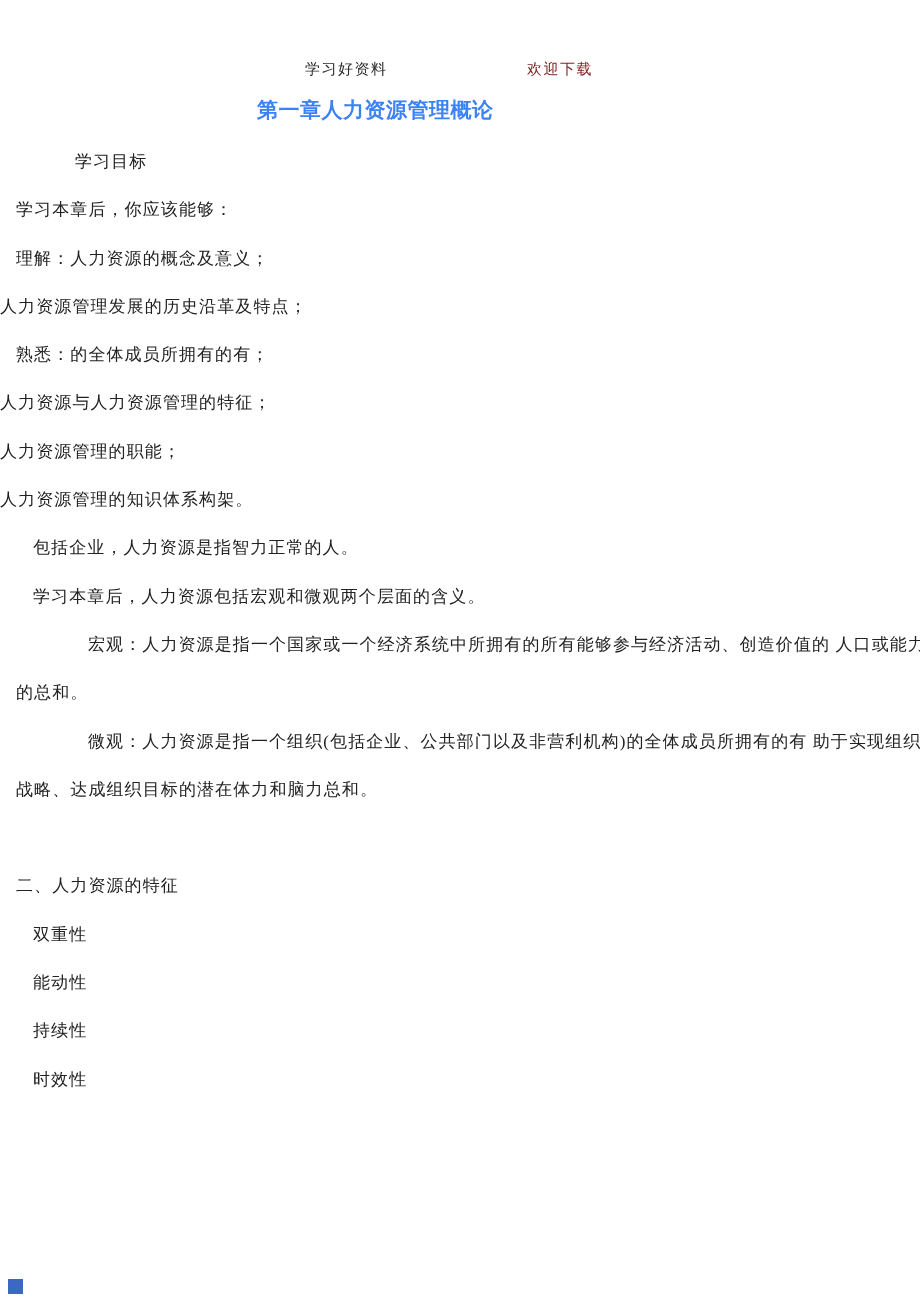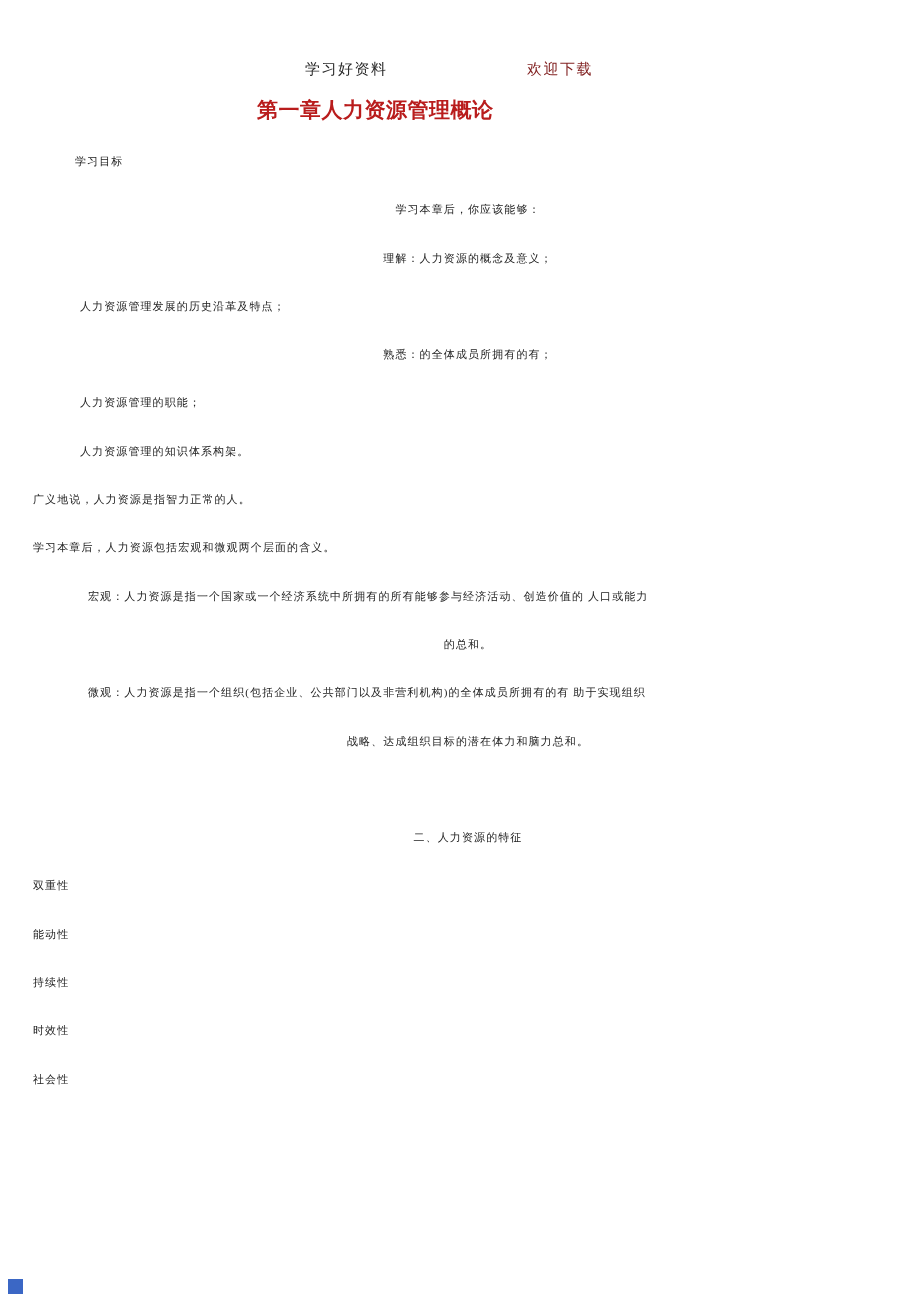--- a/index.html
+++ b/index.html
@@ -36,40 +36,40 @@
     color: #7f1d1d;
   }
   .doc-title {
     position: absolute;
     left: 257px;
     top: 81px;
     font-family: "Liberation Sans", "DejaVu Sans", sans-serif;
     font-weight: bold;
     font-size: 21px;
     letter-spacing: 0.5px;
-    color: #b91c1c;
+    color: #3b82f6;
   }
   .body-lines {
     position: absolute;
     left: 0;
     top: 137px;
     right: 0;
   }
   .line {
     height: 48.3px;
-    font-size: 11px;
+    font-size: 17px;
     letter-spacing: 1.1px;
     white-space: pre;
     color: #222222;
     line-height: 19px;
   }
-  .indent-0 { padding-left: 16px; text-align: center; }
+  .indent-0 { padding-left: 16px; }
   .indent-1 { padding-left: 33px; }
   .indent-2 { padding-left: 75px; }
-  .indent-3 { padding-left: 80px; }
+  .indent-3 { }
   .indent-4 { padding-left: 88px; }
   .latin-mono {
     font-family: "Liberation Mono", "DejaVu Sans Mono", "Liberation Serif", serif;
     font-size: 15px;
   }
   .corner-mark {
     position: absolute;
     left: 8px;
     top: 1264px;
     width: 15px;
@@ -86,32 +86,32 @@
   <span class="hdr-right">欢迎下载</span>
 
   <div class="doc-title">第一章人力资源管理概论</div>
 
   <div class="body-lines" id="body-lines">
       <div class="line indent-2">学习目标</div>
       <div class="line indent-0">学习本章后，你应该能够：</div>
       <div class="line indent-0">理解：人力资源的概念及意义；</div>
       <div class="line indent-3">人力资源管理发展的历史沿革及特点；</div>
       <div class="line indent-0">熟悉：的全体成员所拥有的有；</div>
+      <div class="line indent-3">人力资源与人力资源管理的特征；</div>
       <div class="line indent-3">人力资源管理的职能；</div>
       <div class="line indent-3">人力资源管理的知识体系构架。</div>
-      <div class="line indent-1">广义地说，人力资源是指智力正常的人。</div>
+      <div class="line indent-1">包括企业，人力资源是指智力正常的人。</div>
       <div class="line indent-1">学习本章后，人力资源包括宏观和微观两个层面的含义。</div>
       <div class="line indent-4">宏观：人力资源是指一个国家或一个经济系统中所拥有的所有能够参与经济活动、创造价值的 人口或能力</div>
       <div class="line indent-0">的总和。</div>
       <div class="line indent-4">微观：人力资源是指一个组织(包括企业、公共部门以及非营利机构)的全体成员所拥有的有 助于实现组织</div>
       <div class="line indent-0">战略、达成组织目标的潜在体力和脑力总和。</div>
       <div class="line indent-0"></div>
       <div class="line indent-0">二、人力资源的特征</div>
       <div class="line indent-1">双重性</div>
       <div class="line indent-1">能动性</div>
       <div class="line indent-1">持续性</div>
       <div class="line indent-1">时效性</div>
-      <div class="line indent-1">社会性</div>
     </div>
 
   <div class="corner-mark" style="background: rgb(59, 103, 197);"></div>
 
 </div>
 
 </body></html>

